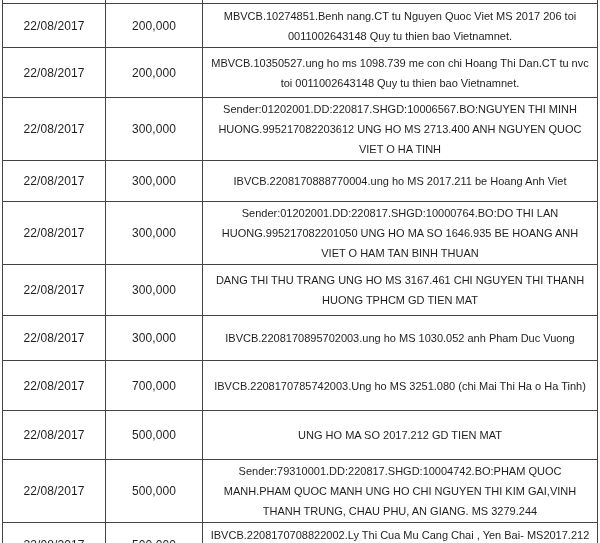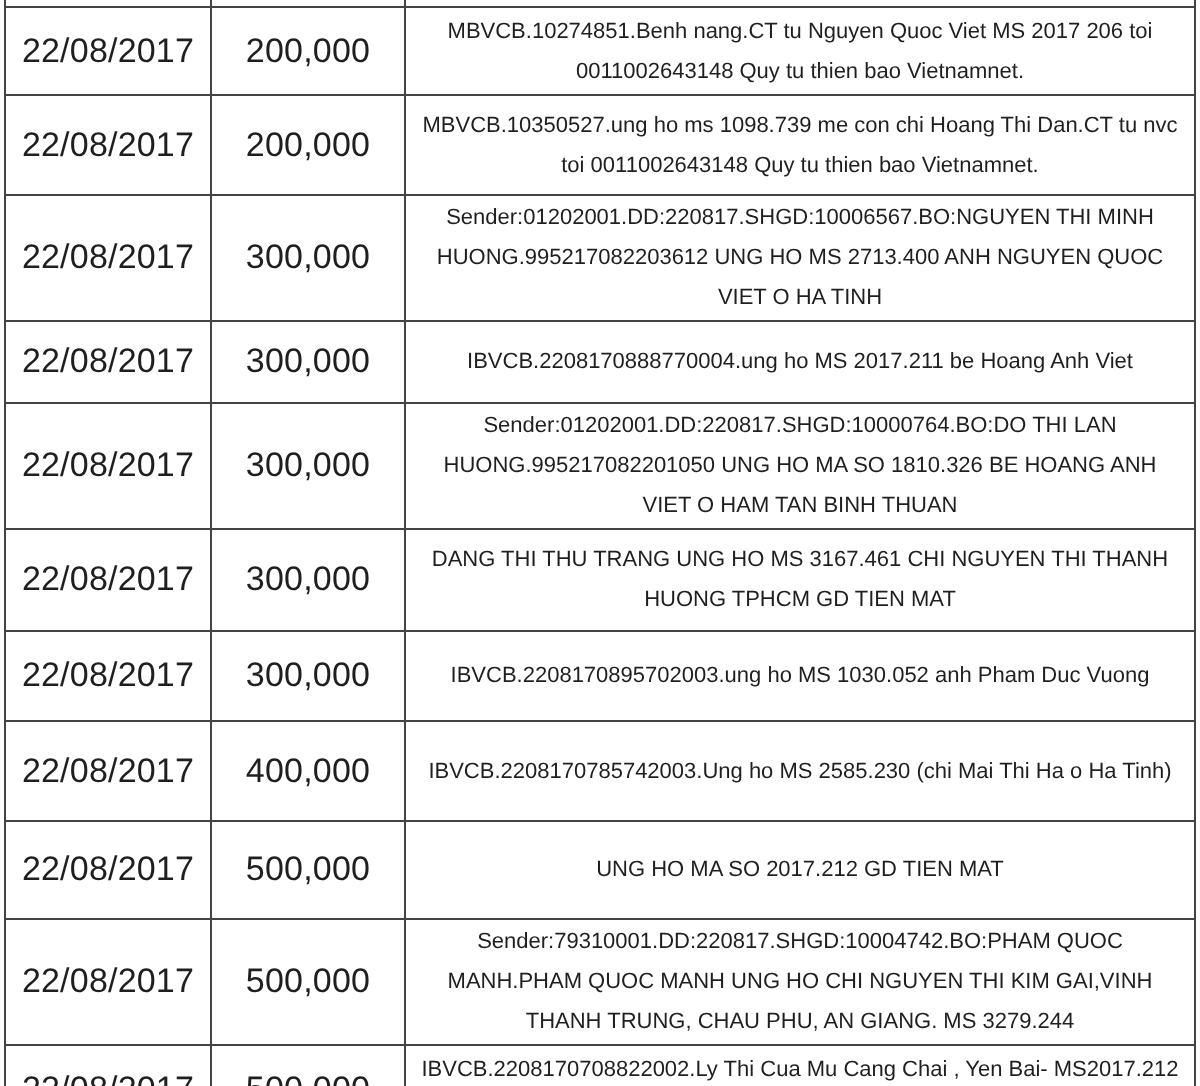--- a/index.html
+++ b/index.html
@@ -18,21 +18,21 @@
     position:absolute;left:2px;top:0;
     border-collapse:collapse;table-layout:fixed;width:595px;
   }
   td{
     border:1px solid var(--border);
     vertical-align:middle;text-align:center;
     padding:1px 6px;
     overflow:hidden;
   }
   tr.sliver td{border-top:none;border-bottom:none;padding:0;}
-  td.c-date,td.c-amount{font-size:17px;letter-spacing:0.1px;}
+  td.c-date,td.c-amount{font-size:12px;letter-spacing:0.1px;}
   td.c-desc{font-size:11px;line-height:20px;overflow-wrap:break-word;}
   col.w-date{width:103px;}
   col.w-amount{width:97px;}
   col.w-desc{width:395px;}
 </style>
 </head>
 <body>
 
 <div class="screen">
   <table class="tx-table">
@@ -63,36 +63,36 @@
     <td class="c-desc">Sender:01202001.DD:220817.SHGD:10006567.BO:NGUYEN THI MINH HUONG.995217082203612 UNG HO MS 2713.400 ANH NGUYEN QUOC VIET O HA TINH</td>
   </tr>
         <tr style="height: 41px;">
     <td class="c-date">22/08/2017</td>
     <td class="c-amount">300,000</td>
     <td class="c-desc">IBVCB.2208170888770004.ung ho MS 2017.211 be Hoang Anh Viet</td>
   </tr>
         <tr style="height: 54px;">
     <td class="c-date">22/08/2017</td>
     <td class="c-amount">300,000</td>
-    <td class="c-desc">Sender:01202001.DD:220817.SHGD:10000764.BO:DO THI LAN HUONG.995217082201050 UNG HO MA SO 1810.326 BE HOANG ANH VIET O HAM TAN BINH THUAN</td>
+    <td class="c-desc">Sender:01202001.DD:220817.SHGD:10000764.BO:DO THI LAN HUONG.995217082201050 UNG HO MA SO 1646.935 BE HOANG ANH VIET O HAM TAN BINH THUAN</td>
   </tr>
         <tr style="height: 51px;">
     <td class="c-date">22/08/2017</td>
     <td class="c-amount">300,000</td>
     <td class="c-desc">DANG THI THU TRANG UNG HO MS 3167.461 CHI NGUYEN THI THANH HUONG TPHCM GD TIEN MAT</td>
   </tr>
         <tr style="height: 45px;">
     <td class="c-date">22/08/2017</td>
     <td class="c-amount">300,000</td>
     <td class="c-desc">IBVCB.2208170895702003.ung ho MS 1030.052 anh Pham Duc Vuong</td>
   </tr>
         <tr style="height: 50px;">
     <td class="c-date">22/08/2017</td>
-    <td class="c-amount">400,000</td>
-    <td class="c-desc">IBVCB.2208170785742003.Ung ho MS 2585.230 (chi Mai Thi Ha o Ha Tinh)</td>
+    <td class="c-amount">700,000</td>
+    <td class="c-desc">IBVCB.2208170785742003.Ung ho MS 3251.080 (chi Mai Thi Ha o Ha Tinh)</td>
   </tr>
         <tr style="height: 49px;">
     <td class="c-date">22/08/2017</td>
     <td class="c-amount">500,000</td>
     <td class="c-desc">UNG HO MA SO 2017.212 GD TIEN MAT</td>
   </tr>
         <tr style="height: 51px;">
     <td class="c-date">22/08/2017</td>
     <td class="c-amount">500,000</td>
     <td class="c-desc">Sender:79310001.DD:220817.SHGD:10004742.BO:PHAM QUOC MANH.PHAM QUOC MANH UNG HO CHI NGUYEN THI KIM GAI,VINH THANH TRUNG, CHAU PHU, AN GIANG. MS 3279.244</td>

